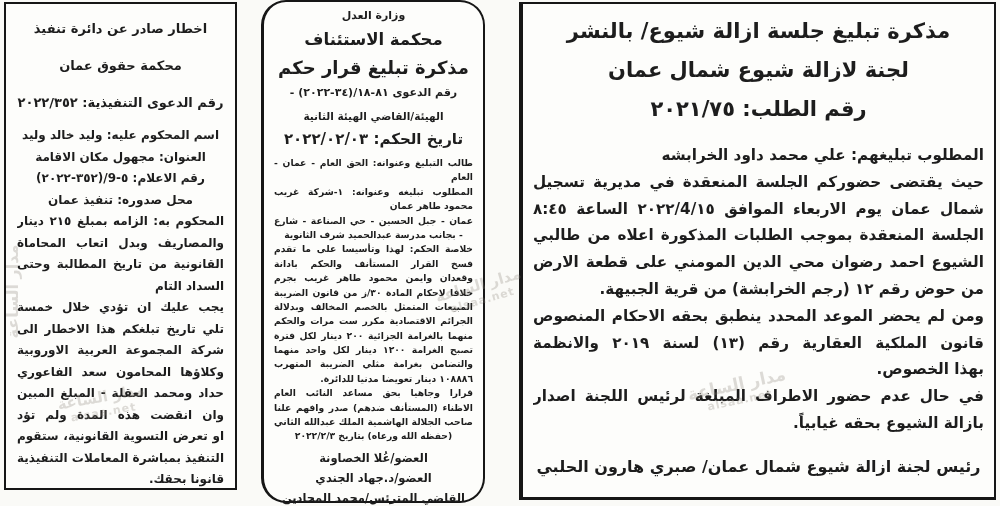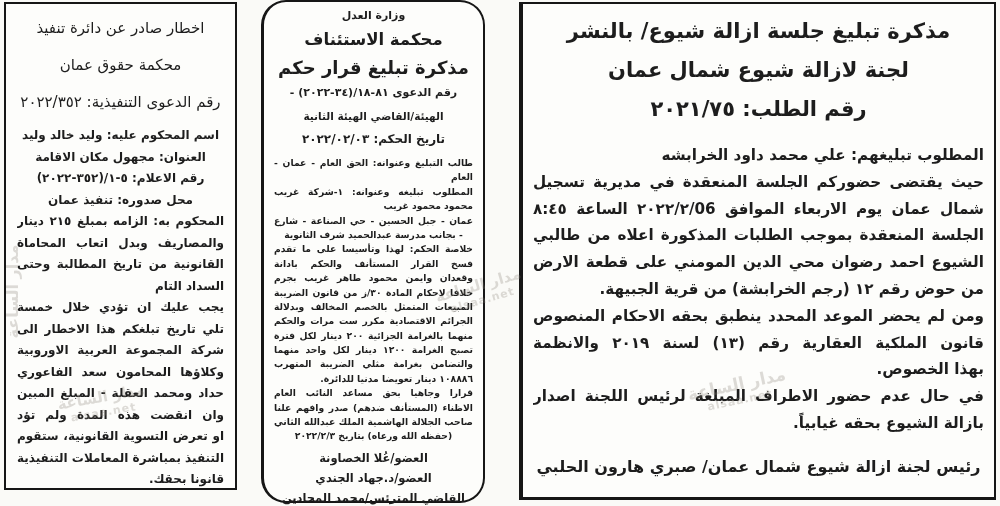--- a/index.html
+++ b/index.html
@@ -18,31 +18,31 @@
            border-left-width:3px;border-radius:25px;}
   .col-right{left:519px;top:2px;width:477px;height:498px;padding:8px 10px 0;
              border-left-width:4px;border-bottom-width:3px;}
 
   .ln{font-weight:700;overflow:hidden;}
   .a-j{text-align:justify;text-align-last:justify;}
   .a-c{text-align:center;text-align-last:center;}
   .a-r{text-align:right;text-align-last:right;}
 
   
-  .col-left .t{font-size:15px;line-height:37px;height:37px;font-weight:400;text-align:center;overflow:hidden;}
+  .col-left .t{font-size:13px;line-height:37px;height:37px;font-weight:700;text-align:center;overflow:hidden;}
   .col-left .body{margin-top:4px;}
   .col-left .ln{font-size:12px;line-height:21.5px;height:21.5px;}
 
   
   .col-mid .m-h1{font-size:11px;line-height:18px;height:18px;}
   .col-mid .m-h2{font-size:16.5px;line-height:30px;height:30px;}
   .col-mid .m-h3{font-size:18px;line-height:26px;height:26px;}
   .col-mid .m-h4{font-size:11px;line-height:24px;height:24px;}
   .col-mid .m-h5{font-size:10.5px;line-height:22px;height:22px;}
-  .col-mid .m-h6{font-size:12px;line-height:24px;height:24px;}
+  .col-mid .m-h6{font-size:15px;line-height:24px;height:24px;}
   .col-mid [class^="m-h"]{font-weight:700;text-align:center;overflow:hidden;}
   .col-mid .body{margin-top:5px;}
   .col-mid .ln{font-size:9.2px;line-height:14.4px;height:14.4px;}
   .col-mid .sigs{margin-top:4px;}
   .col-mid .sigs .ln{font-size:11.5px;line-height:20px;height:20px;}
 
   
   .col-right .t{font-size:21px;line-height:39px;height:39px;font-weight:700;text-align:center;overflow:hidden;}
   .col-right .body{margin-top:13px;}
   .col-right .ln{font-size:15.2px;line-height:26.8px;height:26.8px;}
@@ -60,21 +60,21 @@
 </head>
 <body>
 
 <div class="box col-left">
   <div class="t">اخطار صادر عن دائرة تنفيذ</div>
   <div class="t">محكمة حقوق عمان</div>
   <div class="t">رقم الدعوى التنفيذية: ٢٠٢٢/٣٥٢</div>
   <div class="body">
       <div class="ln a-c">اسم المحكوم عليه: وليد خالد وليد ازويد</div>
       <div class="ln a-c">العنوان: مجهول مكان الاقامة</div>
-      <div class="ln a-c">رقم الاعلام: ٥-١/(٣٥٢-٢٠٢٢)</div>
+      <div class="ln a-c">رقم الاعلام: ٥-9/(٣٥٢-٢٠٢٢)</div>
       <div class="ln a-c">محل صدوره: تنفيذ عمان</div>
       <div class="ln a-j">المحكوم به: الزامه بمبلغ ٢١٥ دينار والرسوم</div>
       <div class="ln a-j">والمصاريف وبدل اتعاب المحاماة والفائدة</div>
       <div class="ln a-j">القانونية من تاريخ المطالبة وحتى تاريخ</div>
       <div class="ln a-r">السداد التام</div>
       <div class="ln a-j">يجب عليك ان تؤدي خلال خمسة عشر يوما</div>
       <div class="ln a-j">تلي تاريخ تبلغكم هذا الاخطار الى المحكوم لها</div>
       <div class="ln a-j">شركة المجموعة العربية الاوروبية للتأمين -</div>
       <div class="ln a-j">وكلاؤها المحامون سعد الفاعوري وحنين</div>
       <div class="ln a-j">حداد ومحمد العقلة - المبلغ المبين اعلاه،</div>
@@ -89,21 +89,21 @@
   <div class="m-h1">وزارة العدل</div>
   <div class="m-h2">محكمة الاستئناف الضريبية</div>
   <div class="m-h3">مذكرة تبليغ قرار حكم</div>
   <div class="m-h4">رقم الدعوى ٨١-١٨/(٣٤-٢٠٢٢) - سجل عام</div>
   <div class="m-h5">الهيئة/القاضي الهيئة الثانية</div>
   <div class="m-h6">تاريخ الحكم: ٢٠٢٢/٠٢/٠٣</div>
   <div class="body">
       <div class="ln a-j">طالب التبليغ وعنوانه: الحق العام - عمان - وكيله المدعي</div>
       <div class="ln a-r">العام</div>
       <div class="ln a-j">المطلوب تبليغه وعنوانه: ١-شركة غريب وقعدان ٢-ايمن</div>
-      <div class="ln a-r">محمود محمود غريب</div>
+      <div class="ln a-r">محمود طاهر عمان</div>
       <div class="ln a-j">عمان - جبل الحسين - حي الصناعة - شارع مالك بن عمر</div>
       <div class="ln a-c">- بجانب مدرسة عبدالحميد شرف الثانوية المهنية</div>
       <div class="ln a-j">خلاصة الحكم: لهذا وتأسيسا على ما تقدم تقرر المحكمة</div>
       <div class="ln a-j">فسخ القرار المستأنف والحكم بادانة الظنينين شركة غريب</div>
       <div class="ln a-j">وقعدان وايمن محمود طاهر غريب بجرم التهرب الضريبي</div>
       <div class="ln a-j">خلافا لاحكام المادة ٣٠/ز من قانون الضريبة العامة على</div>
       <div class="ln a-j">المبيعات المتمثل بالخصم المخالف وبدلالة المواد ٢و٣ من قانون</div>
       <div class="ln a-j">الجرائم الاقتصادية مكرر ست مرات والحكم على كل واحد</div>
       <div class="ln a-j">منهما بالغرامة الجزائية ٢٠٠ دينار لكل فترة وجمعها بحيث</div>
       <div class="ln a-j">تصبح الغرامة ١٢٠٠ دينار لكل واحد منهما والزامهما بالتكافل</div>
@@ -121,21 +121,21 @@
     </div>
 </div>
 
 <div class="box col-right">
   <div class="t">مذكرة تبليغ جلسة ازالة شيوع/ بالنشر</div>
   <div class="t">لجنة لازالة شيوع شمال عمان</div>
   <div class="t">رقم الطلب: ٢٠٢١/٧٥</div>
   <div class="body">
       <div class="ln a-r">المطلوب تبليغهم: علي محمد داود الخرابشه</div>
       <div class="ln a-j">حيث يقتضى حضوركم الجلسة المنعقدة في مديرية تسجيل اراضي</div>
-      <div class="ln a-j">شمال عمان يوم الاربعاء الموافق ٢٠٢٢/٢/06 الساعة ٨:٤٥</div>
+      <div class="ln a-j">شمال عمان يوم الاربعاء الموافق ٢٠٢٢/4/١٥ الساعة ٨:٤٥</div>
       <div class="ln a-j">الجلسة المنعقدة بموجب الطلبات المذكورة اعلاه من طالبي ازالة</div>
       <div class="ln a-j">الشيوع احمد رضوان محي الدين المومني على قطعة الارض رقم ١٥٣٩</div>
       <div class="ln a-r">من حوض رقم ١٢ (رجم الخرابشة) من قرية الجبيهة.</div>
       <div class="ln a-j">ومن لم يحضر الموعد المحدد ينطبق بحقه الاحكام المنصوص عليها في</div>
       <div class="ln a-j">قانون الملكية العقارية رقم (١٣) لسنة ٢٠١٩ والانظمة المنصوص عليها</div>
       <div class="ln a-r">بهذا الخصوص.</div>
       <div class="ln a-j">في حال عدم حضور الاطراف المبلغة لرئيس اللجنة اصدار قرار اللجنة</div>
       <div class="ln a-r">بازالة الشيوع بحقه غيابياً.</div>
     </div>
   <div class="sig">رئيس لجنة ازالة شيوع شمال عمان/ صبري هارون الحلبي</div>

